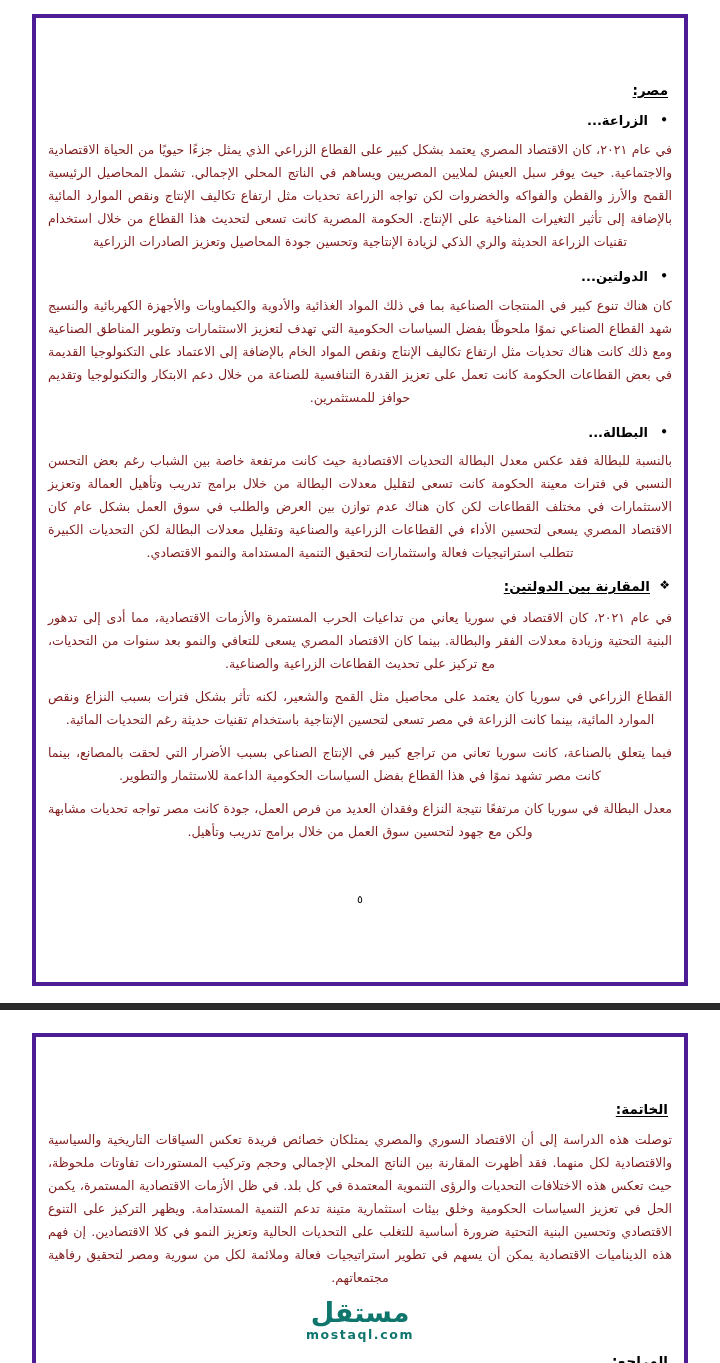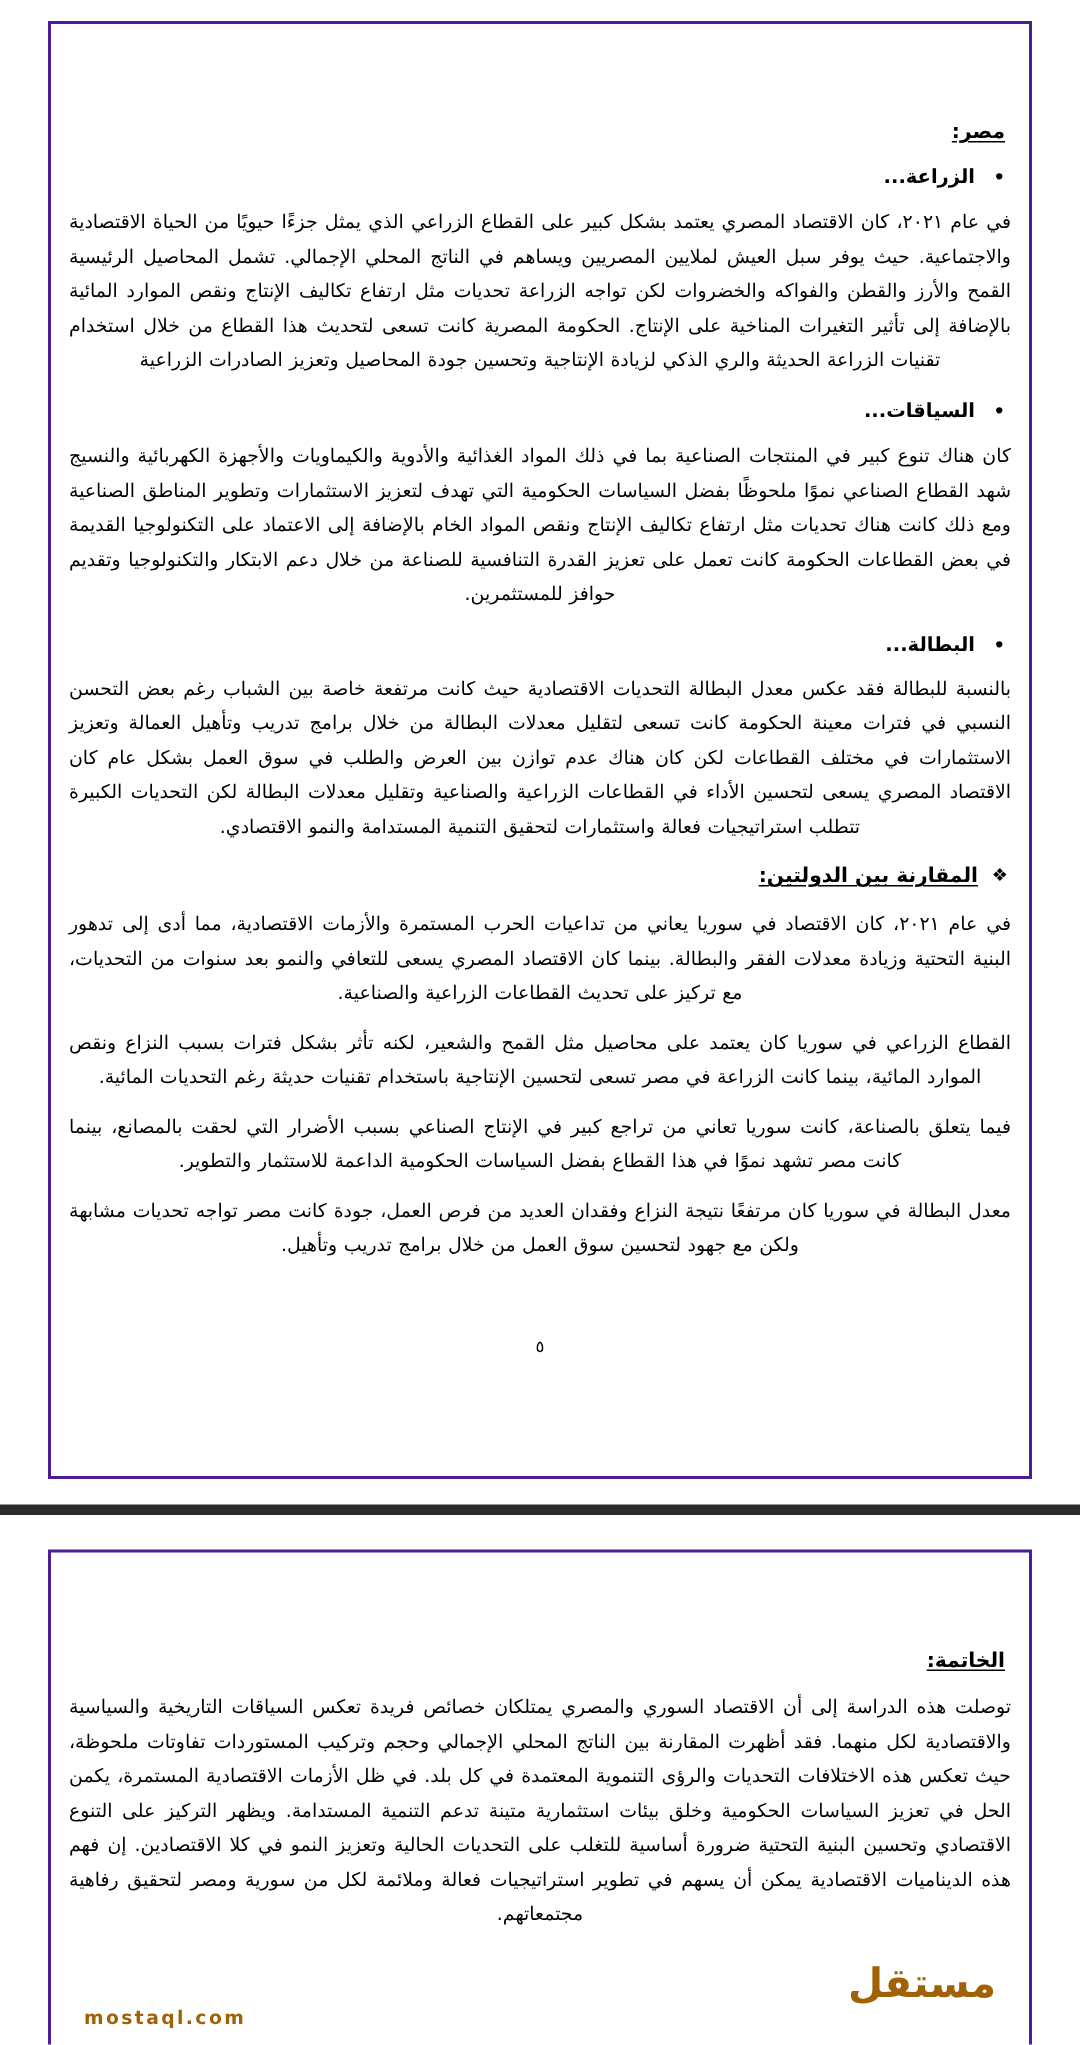--- a/index.html
+++ b/index.html
@@ -19,21 +19,21 @@
     width: 720px;
     position: relative;
   }
 
   
   .page {
     position: absolute;
     left: 32px;
     width: 656px;
     box-sizing: border-box;
-    border: 2px solid #4c1d95;
+    border: 4px solid #4c1d95;
     background: #ffffff;
     overflow: hidden;
   }
   #page-1 { top: 14px;   height: 972px; }
   #page-2 { top: 1033px; height: 421px; }
 
   .page-inner {
     position: relative;
     padding: 0 10px;
     height: 100%;
@@ -109,43 +109,44 @@
   }
 
   p.body-text {
     direction: rtl;
     text-align: justify;
     text-align-last: center;
     font-size: 12.6px;
     line-height: 23px;
     margin: 0;
     padding: 0 2px;
-    color: #000000;
+    color: #7f1d1d;
     word-spacing: 0.3px;
   }
   .sp-6  { height: 6px; }
   .sp-8  { height: 8px; }
   .sp-10 { height: 10px; }
   .sp-12 { height: 12px; }
   .sp-14 { height: 14px; }
   .sp-40 { height: 40px; }
   .sp-62 { height: 62px; }
 
   .page-number {
     text-align: center;
     font-size: 11px;
     color: #000;
     direction: rtl;
   }
 
   
   .watermark {
-    color: #a16207;
+    text-align: center;
+    color: #0f766e;
     user-select: none;
-    margin: 12px;
+    margin: 0;
     line-height: 1.05;
   }
   .watermark .wm-ar {
     font-size: 27px;
     font-weight: bold;
     direction: rtl;
     letter-spacing: 0px;
     display: block;
   }
   .watermark .wm-en {
@@ -177,21 +178,21 @@
         <span class="bullet-mark">•</span>
         <span>الزراعة...</span>
       </div>
       <div class="sp-6"></div>
       <p class="body-text">في عام ٢٠٢١، كان الاقتصاد المصري يعتمد بشكل كبير على القطاع الزراعي الذي يمثل جزءًا حيويًا من الحياة الاقتصادية والاجتماعية. حيث يوفر سبل العيش لملايين المصريين ويساهم في الناتج المحلي الإجمالي. تشمل المحاصيل الرئيسية القمح والأرز والقطن والفواكه والخضروات لكن تواجه الزراعة تحديات مثل ارتفاع تكاليف الإنتاج ونقص الموارد المائية بالإضافة إلى تأثير التغيرات المناخية على الإنتاج. الحكومة المصرية كانت تسعى لتحديث هذا القطاع من خلال استخدام تقنيات الزراعة الحديثة والري الذكي لزيادة الإنتاجية وتحسين جودة المحاصيل وتعزيز الصادرات الزراعية</p>
 
       <div class="sp-14"></div>
 
       <div class="bullet-heading">
         <span class="bullet-mark">•</span>
-        <span>السياقات...</span>
+        <span>الدولتين...</span>
       </div>
       <div class="sp-6"></div>
       <p class="body-text">كان هناك تنوع كبير في المنتجات الصناعية بما في ذلك المواد الغذائية والأدوية والكيماويات والأجهزة الكهربائية والنسيج شهد القطاع الصناعي نموًا ملحوظًا بفضل السياسات الحكومية التي تهدف لتعزيز الاستثمارات وتطوير المناطق الصناعية ومع ذلك كانت هناك تحديات مثل ارتفاع تكاليف الإنتاج ونقص المواد الخام بالإضافة إلى الاعتماد على التكنولوجيا القديمة في بعض القطاعات الحكومة كانت تعمل على تعزيز القدرة التنافسية للصناعة من خلال دعم الابتكار والتكنولوجيا وتقديم حوافز للمستثمرين.</p>
 
       <div class="sp-14"></div>
 
       <div class="bullet-heading">
         <span class="bullet-mark">•</span>
         <span>البطالة...</span>
       </div>

